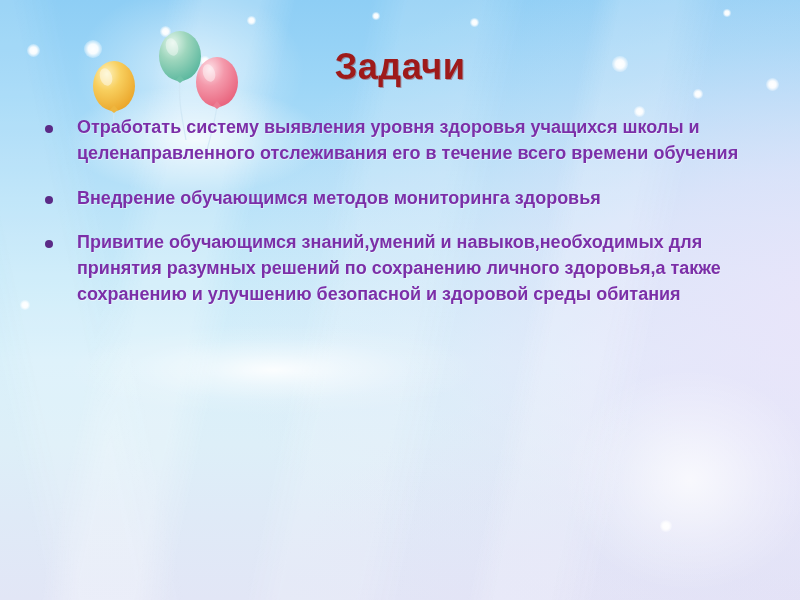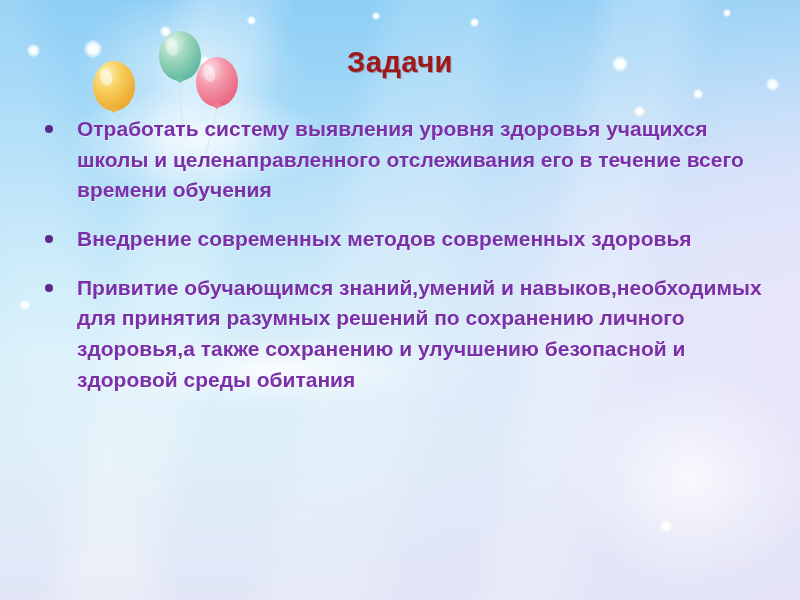--- a/index.html
+++ b/index.html
@@ -114,21 +114,21 @@
   
   .balloon-group { position: absolute; left: 0; top: 0; }
 
   
   #title {
     position: absolute;
     left: 0;
     right: 0;
     top: 46px;
     text-align: center;
-    font-size: 29px;
+    font-size: 36px;
     font-weight: bold;
     color: #9e1a1a;
     letter-spacing: .5px;
     text-shadow: 1px 1px 0 rgba(120,0,0,.35);
     font-family: "Liberation Sans", "DejaVu Sans", sans-serif;
   }
 
   
   #body {
     position: absolute;
@@ -155,21 +155,21 @@
   .bullet-marker .dot {
     width: 8px;
     height: 8px;
     border-radius: 50%;
     background: #5b2a86;
     display: block;
   }
 
   .bullet-text {
     flex: 1 1 auto;
-    font-size: 21px;
+    font-size: 18px;
     font-weight: bold;
     line-height: 1.46;
     color: #7b2fa8;
     text-shadow: 0.5px 0.5px 0 rgba(255,255,255,0.45);
     font-family: "Liberation Sans", "DejaVu Sans", sans-serif;
   }
 </style>
 </head>
 <body>
 
@@ -248,21 +248,21 @@
       <span class="bullet-marker">
           <span class="dot"></span>
         </span>
       <span class="bullet-text">Отработать систему выявления уровня здоровья учащихся  школы и целенаправленного отслеживания его в течение всего времени обучения</span>
     </div>
 
     <div class="bullet-row">
       <span class="bullet-marker">
           <span class="dot"></span>
         </span>
-      <span class="bullet-text">Внедрение современных методов современных здоровья</span>
+      <span class="bullet-text">Внедрение обучающимся методов мониторинга здоровья</span>
     </div>
 
     <div class="bullet-row">
       <span class="bullet-marker">
           <span class="dot"></span>
         </span>
       <span class="bullet-text">Привитие обучающимся знаний,умений и навыков,необходимых для принятия разумных решений по сохранению личного здоровья,а также  сохранению и улучшению безопасной и здоровой среды обитания</span>
     </div>
 
   </div>

